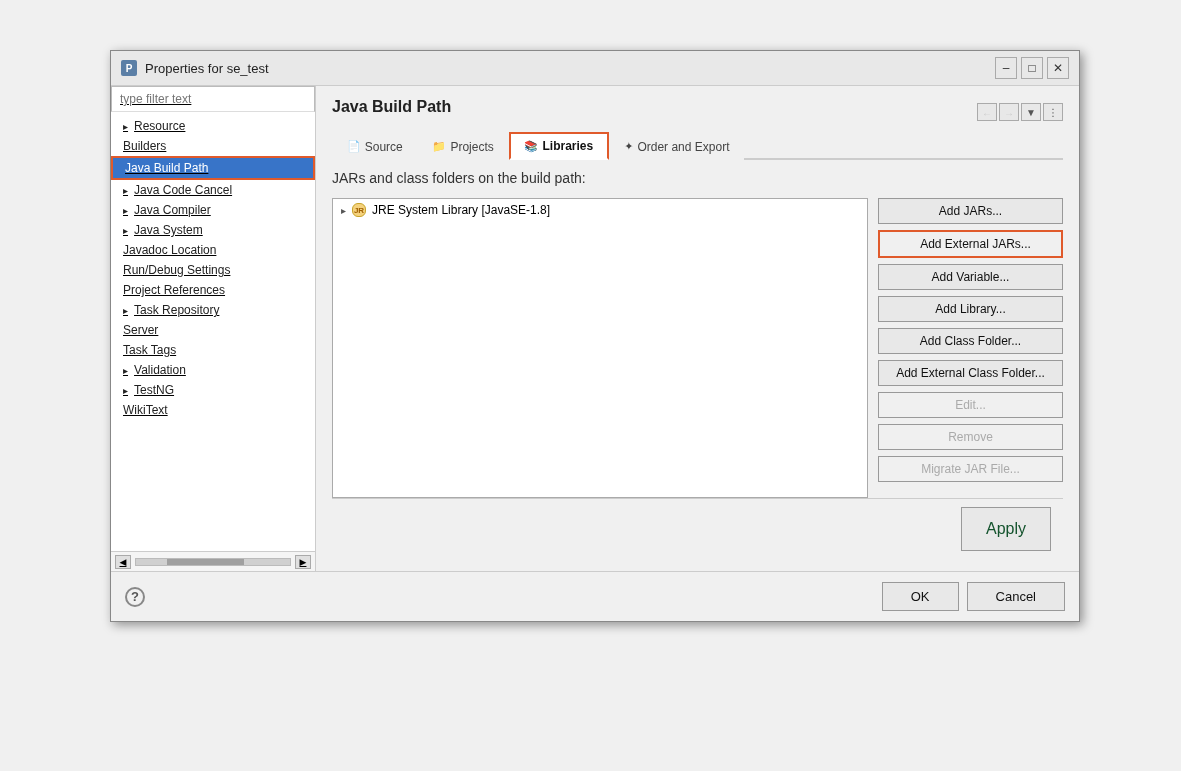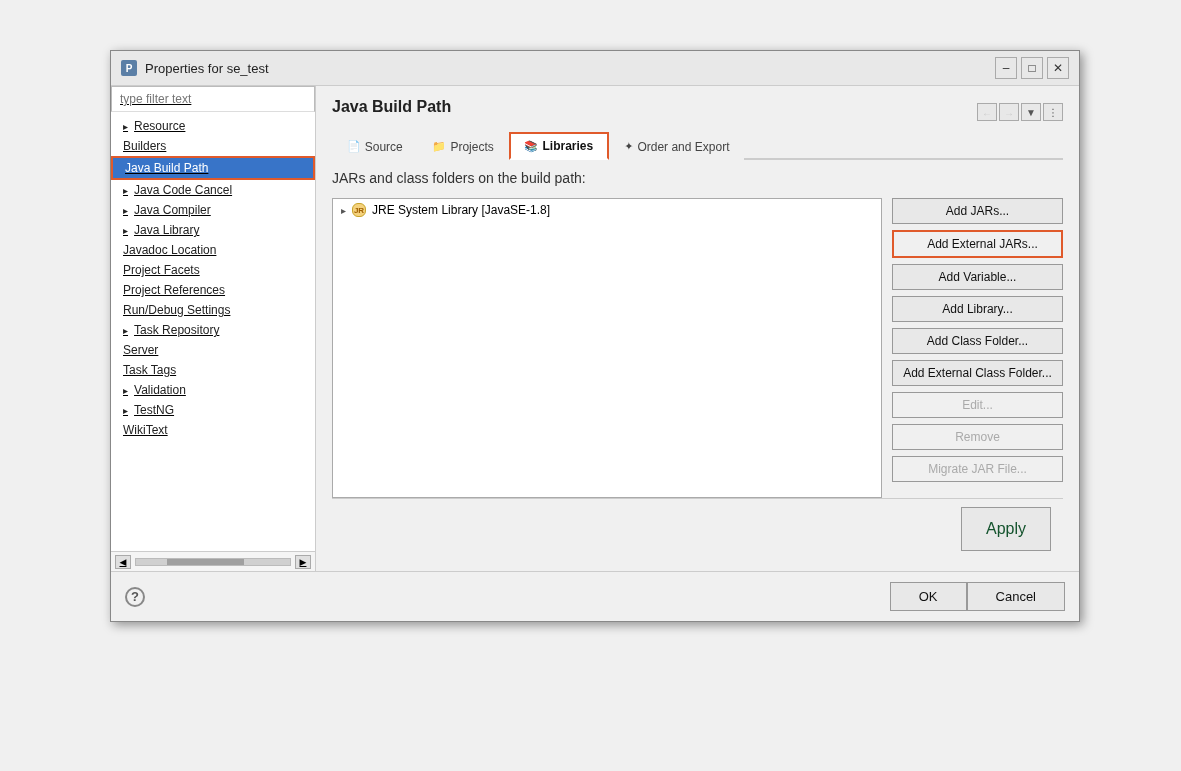--- a/index.html
+++ b/index.html
@@ -261,21 +261,21 @@
       display: inline-flex; align-items: center; justify-content: center;
       font-size: 8px; font-weight: bold; color: #a06000;
       border-radius: 6px;
     }
 
     
     .buttons-panel {
       display: flex;
       flex-direction: column;
       gap: 6px;
-      width: 171px;
+      width: 185px;
     }
 
     .action-btn {
       padding: 5px 10px;
       font-size: 12px;
       background: #e8e8e8;
       border: 1px solid #999;
       cursor: pointer;
       text-align: center;
       color: #111;
@@ -324,21 +324,21 @@
     }
     .help-icon {
       width: 20px; height: 20px;
       border: 2px solid #888;
       border-radius: 50%;
       display: flex; align-items: center; justify-content: center;
       font-size: 13px; font-weight: bold; color: #555;
       cursor: pointer;
     }
     .footer-right {
-      display: flex; 
+      display: flex; gap: 8px;
     }
     .footer-btn {
       padding: 6px 28px;
       font-size: 13px;
       background: #e8e8e8;
       border: 1px solid #999;
       cursor: pointer;
       color: #111;
     }
 
@@ -398,33 +398,30 @@
         <div class="tree-item selected">
           <span>Java Build Path</span>
         </div>
         <div class="tree-item has-children">
           <span>Java Code Cancel</span>
         </div>
         <div class="tree-item has-children">
           <span>Java Compiler</span>
         </div>
         <div class="tree-item has-children">
-          <span>Java Library</span>
+          <span>Java System</span>
         </div>
         <div class="tree-item">
           <span>Javadoc Location</span>
         </div>
         <div class="tree-item">
-          <span>Project Facets</span>
+          <span>Run/Debug Settings</span>
         </div>
         <div class="tree-item">
           <span>Project References</span>
-        </div>
-        <div class="tree-item">
-          <span>Run/Debug Settings</span>
         </div>
         <div class="tree-item has-children">
           <span>Task Repository</span>
         </div>
         <div class="tree-item">
           <span>Server</span>
         </div>
         <div class="tree-item">
           <span>Task Tags</span>
         </div>

